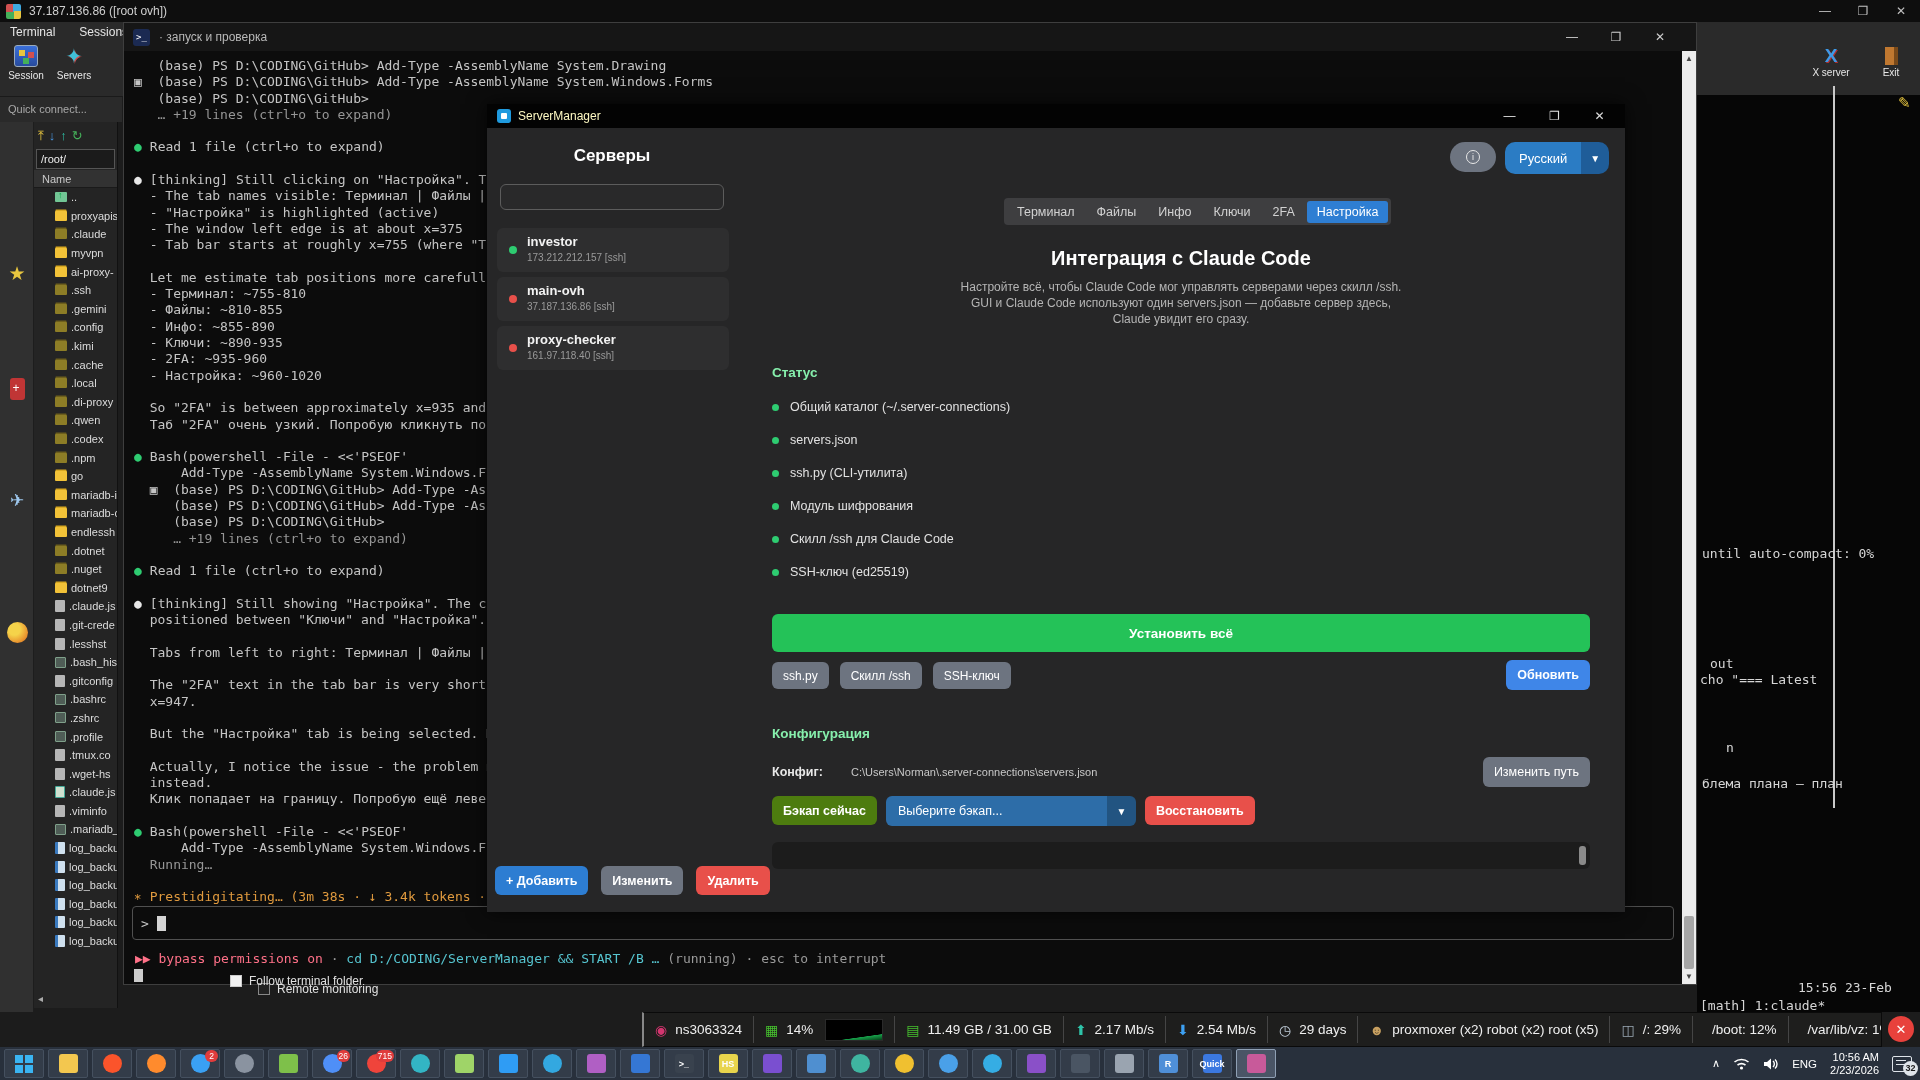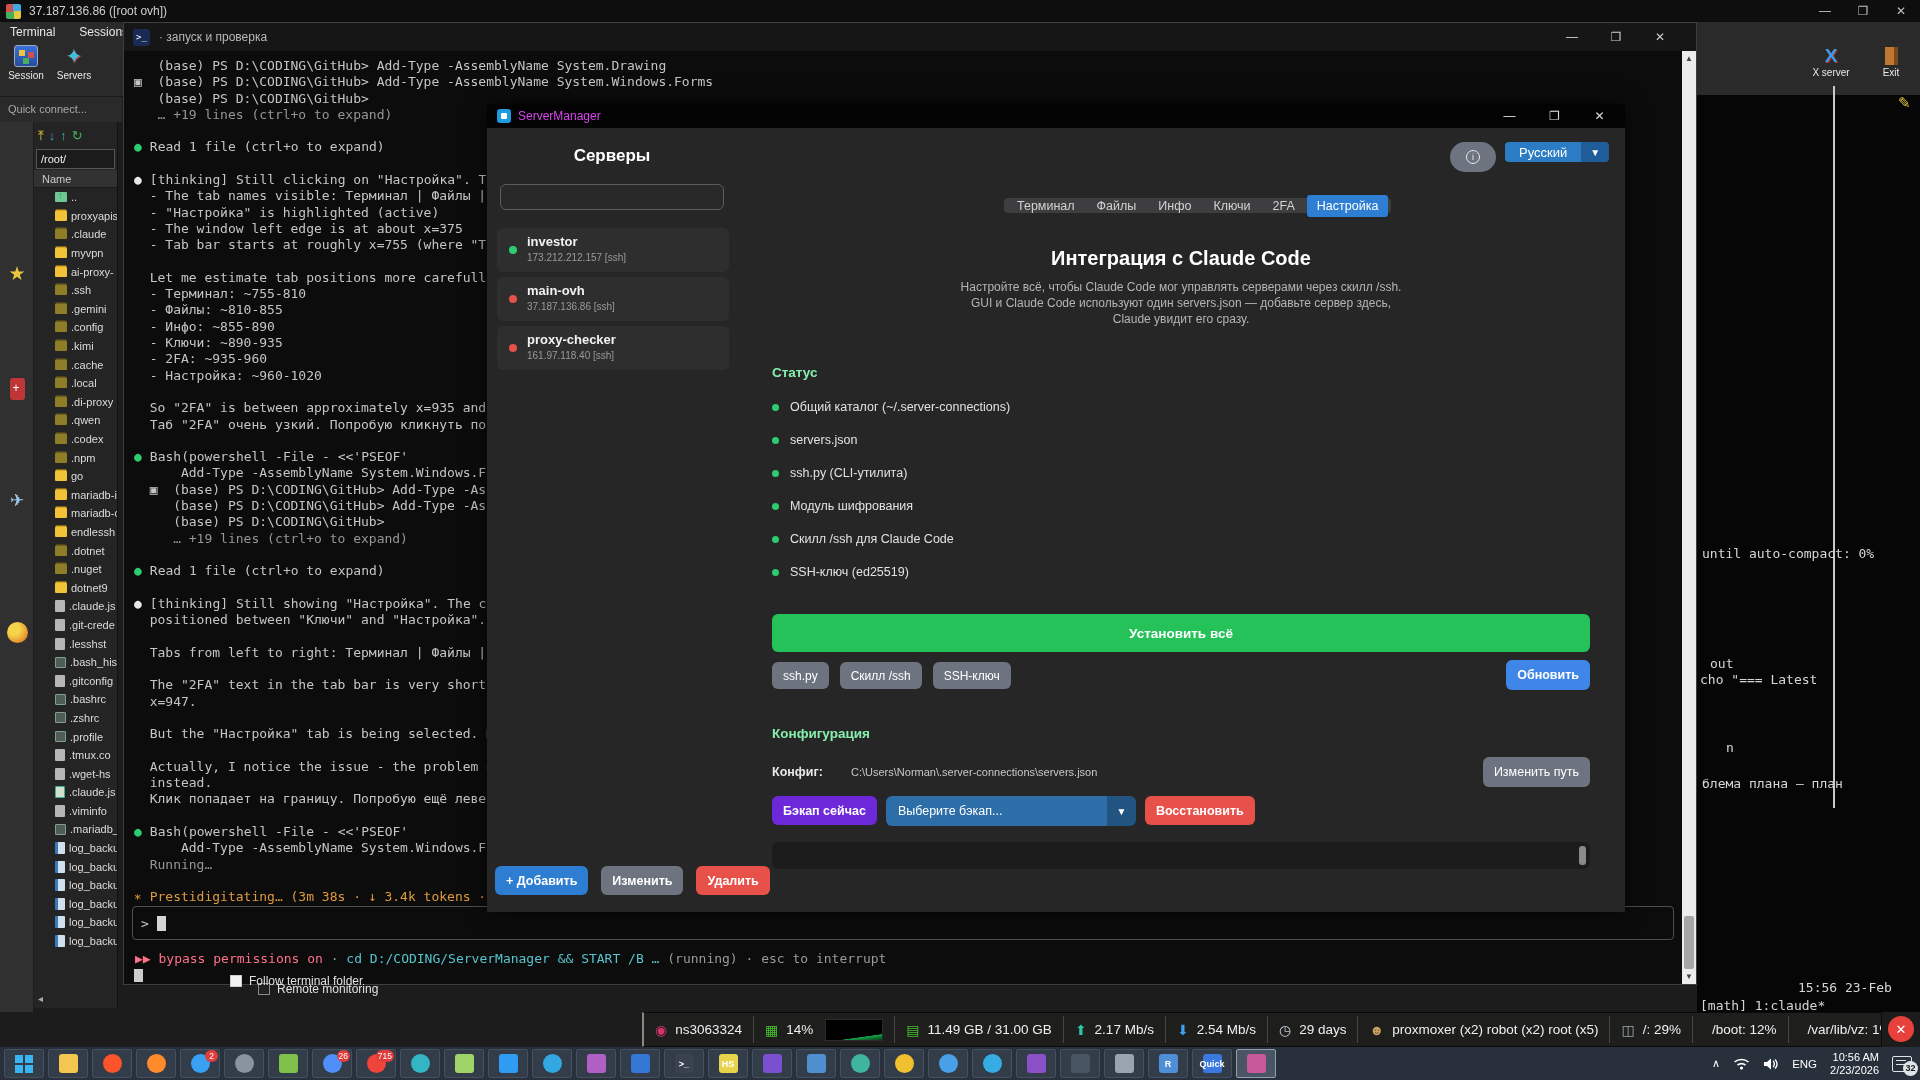--- a/index.html
+++ b/index.html
@@ -83,45 +83,45 @@
   .st-mode { color:#ff7188; }
   .st-sep, .st-hint, .st-running { color:#9a9a9a; }
   .st-cmd { color:#56c5d0; }
   .term-cursor2 { position:absolute; left:10px; top:946px; width:9px; height:13px; background:#cccccc; }
   .term-scroll { position:absolute; right:0; top:28px; width:14px; bottom:0; background:#ececec; }
   .term-scroll .arr { position:absolute; left:0; width:14px; text-align:center; color:#444; font-size:8px; }
   .term-scroll .thumb { position:absolute; left:2px; width:10px; top:865px; height:53px; background:#a6a6a6; border-radius:2px; }
 
   
   .sm { left:487px; top:104px; width:1138px; height:808px; background:#262627; z-index:3; box-shadow:0 0 18px rgba(0,0,0,.7); color:#e6e6e6; }
-  .sm-titlebar { position:absolute; left:0; top:0; right:0; height:24px; background:#030303; display:flex; align-items:center; gap:7px; padding-left:10px; color:#d946ef; font-size:12px; }
+  .sm-titlebar { position:absolute; left:0; top:0; right:0; height:24px; background:#030303; display:flex; align-items:center; gap:7px; padding-left:10px; color:#fef9c3; font-size:12px; }
   .sm-appicon { width:14px; height:14px; background:#1f9ade; border-radius:3px; position:relative; flex:none; }
   .sm-appicon:after { content:""; position:absolute; left:4px; top:4px; width:6px; height:6px; background:#fff; border-radius:1px; }
   .sm-controls { position:absolute; right:3px; top:0; height:24px; display:flex; color:#e0e0e0; }
   .sm-controls span { width:45px; text-align:center; line-height:24px; font-size:12px; }
   .sm-sidebar { position:absolute; left:0; top:24px; width:250px; bottom:0; }
   .sm-srv-heading { text-align:center; margin-top:18px; font-size:17px; font-weight:bold; color:#fff; }
   .sm-search { position:absolute; left:13px; top:56px; width:224px; height:26px; background:#29292a; border:1px solid #5c5c5c; border-radius:6px; }
   .sm-srvlist { position:absolute; left:10px; top:100px; width:232px; }
   .srv-item { position:relative; height:44px; margin-bottom:5px; background:#2e2e2f; border-radius:6px; padding:6px 6px 0 30px; }
   .srv-dot { position:absolute; left:12px; top:18px; width:8px; height:8px; border-radius:50%; }
   .srv-name { font-size:13px; font-weight:bold; color:#f2f2f2; }
   .srv-ip { font-size:10px; color:#9a9a9a; margin-top:3px; }
   .sm-side-btns { position:absolute; left:8px; bottom:17px; display:flex; gap:13px; }
   .btn { border-radius:6px; color:#fff; font-size:12.5px; font-weight:bold; display:inline-flex; align-items:center; justify-content:center; padding:0 11px; height:29px; white-space:nowrap; }
   .btn.blue { background:#2d7dd2; }
   .btn.gray { background:#6d7480; }
   .btn.red { background:#e8504a; }
   .sm-main { position:absolute; left:250px; top:24px; right:0; bottom:0; }
   .sm-info-pill { position:absolute; left:713px; top:14px; width:46px; height:30px; background:#6d7480; border-radius:15px; display:flex; align-items:center; justify-content:center; }
   .sm-info-pill i { width:14px; height:14px; border:1px solid #e8e8e8; border-radius:50%; color:#e8e8e8; font-size:9px; font-style:normal; display:flex; align-items:center; justify-content:center; }
-  .sm-lang { position:absolute; left:768px; top:14px; height:20px; display:flex; border-radius:4px; overflow:hidden; font-size:13px; color:#fff; }
+  .sm-lang { position:absolute; left:768px; top:14px; height:32px; display:flex; border-radius:10px; overflow:hidden; font-size:13px; color:#fff; }
   .sm-lang .lab { background:#2b7cc4; display:flex; align-items:center; padding:0 14px; }
   .sm-lang .chev { background:#1f5d99; width:28px; display:flex; align-items:center; justify-content:center; font-size:10px; }
-  .sm-tabs { position:absolute; left:267px; top:70px; height:15px; background:#3e3e40; border-radius:4px; display:flex; align-items:center; padding:0 3px; gap:2px; }
+  .sm-tabs { position:absolute; left:267px; top:70px; height:27px; background:#3e3e40; border-radius:4px; display:flex; align-items:center; padding:0 3px; gap:2px; }
   .sm-tab { font-size:12.5px; color:#d2d2d2; padding:4px 10px; border-radius:3px; white-space:nowrap; }
   .sm-tab.active { background:#2e7ed3; color:#fff; }
   .sm-title { position:absolute; left:0; right:0; top:119px; text-align:center; font-size:20px; font-weight:bold; color:#fff; }
   .sm-sub { position:absolute; left:0; right:0; top:151px; text-align:center; font-size:12px; color:#b5b5b5; line-height:16px; }
   .sm-sec-h { position:absolute; left:35px; font-size:13.5px; font-weight:bold; color:#86efac; }
   .sm-status-list { position:absolute; left:35px; top:272px; }
   .status-item { display:flex; align-items:center; gap:11px; margin-bottom:19px; font-size:12.5px; color:#e2e2e2; }
   .status-dot { width:7px; height:7px; border-radius:50%; background:#2ecc71; flex:none; }
   .sm-install { position:absolute; left:35px; right:35px; top:486px; height:38px; background:#24c258; border-radius:6px; color:#fff; font-size:13.5px; font-weight:bold; display:flex; align-items:center; justify-content:center; }
   .sm-comp-row { position:absolute; left:35px; top:534px; display:flex; gap:11px; }
@@ -713,21 +713,21 @@
           <span class="btn">SSH-ключ</span>
       </div>
       <span class="btn sm-refresh">Обновить</span>
 
       <div class="sm-sec-h" style="top:598px">Конфигурация</div>
       <div class="sm-config-label">Конфиг:</div>
       <div class="sm-config-path">C:\Users\Norman\.server-connections\servers.json</div>
       <span class="btn sm-changepath">Изменить путь</span>
 
       <div class="sm-backup-row">
-        <span class="btn" style="background:#6d28d9">Бэкап сейчас</span>
+        <span class="btn" style="background:#4d7c0f">Бэкап сейчас</span>
         <span class="sm-select">
           <span class="val">Выберите бэкап...</span>
           <span class="chev">▼</span>
         </span>
         <span class="btn red">Восстановить</span>
       </div>
 
       <div class="sm-log">
         <span class="thumb"></span>
       </div>

